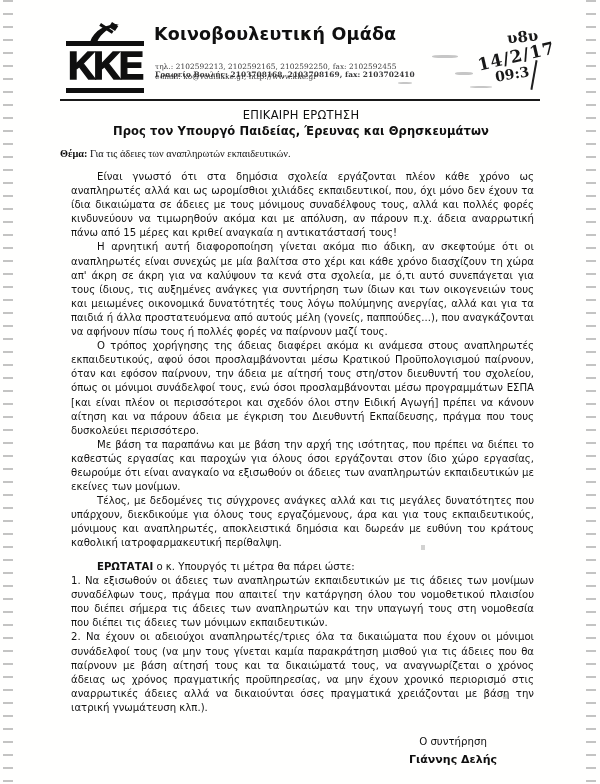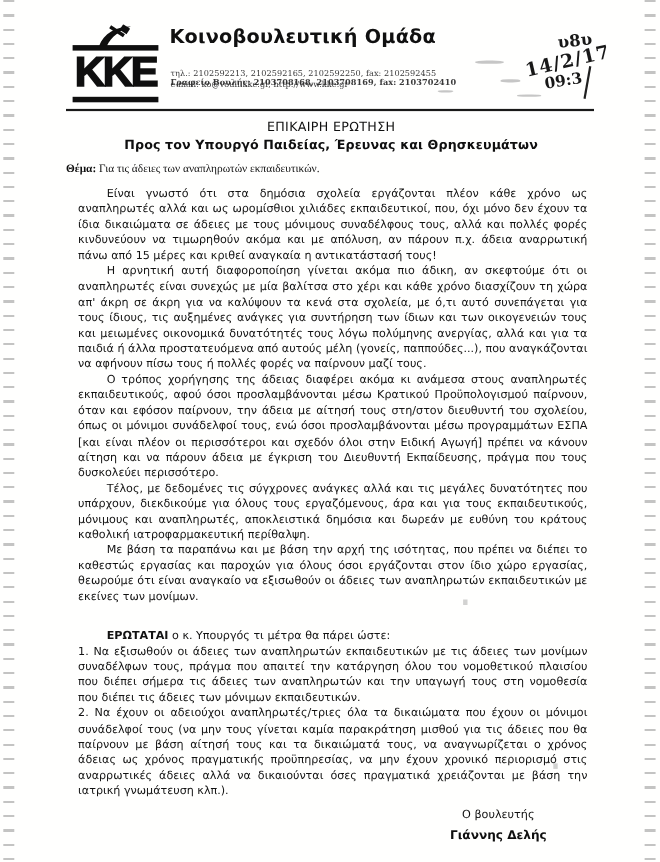--- a/index.html
+++ b/index.html
@@ -139,21 +139,21 @@
     text-justify:inter-word;
   }
   .body p{margin:0 0 0 0;text-indent:26px;}
   .ask-block{
     position:absolute;left:13px;top:560px;width:463px;
     font-family:"DejaVu Sans", sans-serif;
     font-size:10.15px;line-height:14.1px;color:#141414;
     text-align:justify;
   }
   .ask-block p{margin:0;}
-  .ask-block p.lead{text-indent:26px;margin-top:12px;}
+  .ask-block p.lead{text-indent:26px;}
   .ask-block b{font-weight:bold;}
 
   
   .sign{
     position:absolute;left:300px;top:733px;width:190px;
     text-align:center;
     font-family:"DejaVu Sans", sans-serif;
     font-size:10.2px;color:#111;
     line-height:18px;
   }
@@ -198,32 +198,32 @@
     <div class="doc-subtitle">Προς τον Υπουργό Παιδείας, Έρευνας και Θρησκευμάτων</div>
 
     <div class="subject">
       <b>Θέμα:</b><span> Για τις άδειες των αναπληρωτών εκπαιδευτικών.</span>
     </div>
 
     <div class="body">
       <p>Είναι γνωστό ότι στα δημόσια σχολεία εργάζονται πλέον κάθε χρόνο ως αναπληρωτές αλλά και ως ωρομίσθιοι χιλιάδες εκπαιδευτικοί, που, όχι μόνο δεν έχουν τα ίδια δικαιώματα σε άδειες με τους μόνιμους συναδέλφους τους, αλλά και πολλές φορές κινδυνεύουν να τιμωρηθούν ακόμα και με απόλυση, αν πάρουν π.χ. άδεια αναρρωτική πάνω από 15 μέρες και κριθεί αναγκαία η αντικατάστασή τους!</p>
       <p>Η αρνητική αυτή διαφοροποίηση γίνεται ακόμα πιο άδικη, αν σκεφτούμε ότι οι αναπληρωτές είναι συνεχώς με μία βαλίτσα στο χέρι και κάθε χρόνο διασχίζουν τη χώρα απ' άκρη σε άκρη για να καλύψουν τα κενά στα σχολεία, με ό,τι αυτό συνεπάγεται για τους ίδιους, τις αυξημένες ανάγκες για συντήρηση των ίδιων και των οικογενειών τους και μειωμένες οικονομικά δυνατότητές τους λόγω πολύμηνης ανεργίας, αλλά και για τα παιδιά ή άλλα προστατευόμενα από αυτούς μέλη (γονείς, παππούδες...), που αναγκάζονται να αφήνουν πίσω τους ή πολλές φορές να παίρνουν μαζί τους.</p>
       <p>Ο τρόπος χορήγησης της άδειας διαφέρει ακόμα κι ανάμεσα στους αναπληρωτές εκπαιδευτικούς, αφού όσοι προσλαμβάνονται μέσω Κρατικού Προϋπολογισμού παίρνουν, όταν και εφόσον παίρνουν, την άδεια με αίτησή τους στη/στον διευθυντή του σχολείου, όπως οι μόνιμοι συνάδελφοί τους, ενώ όσοι προσλαμβάνονται μέσω προγραμμάτων ΕΣΠΑ [και είναι πλέον οι περισσότεροι και σχεδόν όλοι στην Ειδική Αγωγή] πρέπει να κάνουν αίτηση και να πάρουν άδεια με έγκριση του Διευθυντή Εκπαίδευσης, πράγμα που τους δυσκολεύει περισσότερο.</p>
+      <p>Με βάση τα παραπάνω και με βάση την αρχή της ισότητας, που πρέπει να διέπει το καθεστώς εργασίας και παροχών για όλους όσοι εργάζονται στον ίδιο χώρο εργασίας, θεωρούμε ότι είναι αναγκαίο να εξισωθούν οι άδειες των αναπληρωτών εκπαιδευτικών με εκείνες των μονίμων.</p>
       <p>Τέλος, με δεδομένες τις σύγχρονες ανάγκες αλλά και τις μεγάλες δυνατότητες που υπάρχουν, διεκδικούμε για όλους τους εργαζόμενους, άρα και για τους εκπαιδευτικούς, μόνιμους και αναπληρωτές, αποκλειστικά δημόσια και δωρεάν με ευθύνη του κράτους καθολική ιατροφαρμακευτική περίθαλψη.</p>
-      <p>Με βάση τα παραπάνω και με βάση την αρχή της ισότητας, που πρέπει να διέπει το καθεστώς εργασίας και παροχών για όλους όσοι εργάζονται στον ίδιο χώρο εργασίας, θεωρούμε ότι είναι αναγκαίο να εξισωθούν οι άδειες των αναπληρωτών εκπαιδευτικών με εκείνες των μονίμων.</p>
     </div>
 
     <div class="ask-block">
       <p class="lead"><b>ΕΡΩΤΑΤΑΙ</b><span> ο κ. Υπουργός τι μέτρα θα πάρει ώστε:</span></p>
       <p>1. Να εξισωθούν οι άδειες των αναπληρωτών εκπαιδευτικών με τις άδειες των μονίμων συναδέλφων τους, πράγμα που απαιτεί την κατάργηση όλου του νομοθετικού πλαισίου που διέπει σήμερα τις άδειες των αναπληρωτών και την υπαγωγή τους στη νομοθεσία που διέπει τις άδειες των μόνιμων εκπαιδευτικών.</p>
       <p>2. Να έχουν οι αδειούχοι αναπληρωτές/τριες όλα τα δικαιώματα που έχουν οι μόνιμοι συνάδελφοί τους (να μην τους γίνεται καμία παρακράτηση μισθού για τις άδειες που θα παίρνουν με βάση αίτησή τους και τα δικαιώματά τους, να αναγνωρίζεται ο χρόνος άδειας ως χρόνος πραγματικής προϋπηρεσίας, να μην έχουν χρονικό περιορισμό στις αναρρωτικές άδειες αλλά να δικαιούνται όσες πραγματικά χρειάζονται με βάση την ιατρική γνωμάτευση κλπ.).</p>
     </div>
 
     <div class="sign">
-      <div>Ο βουλευτής</div>
+      <div>Ο συντήρηση</div>
       <div class="name">Γιάννης Δελής</div>
     </div>
   </div>
 
   <div class="handwrite hw-code">υ8υ</div>
   <div class="handwrite hw-date">14/2/17</div>
   <div class="handwrite hw-time">09:3</div>
   <div class="hw-stroke"></div>
 
   <div class="smudge" style="left:432px;top:55px;width:26px;height:3px;"></div>

